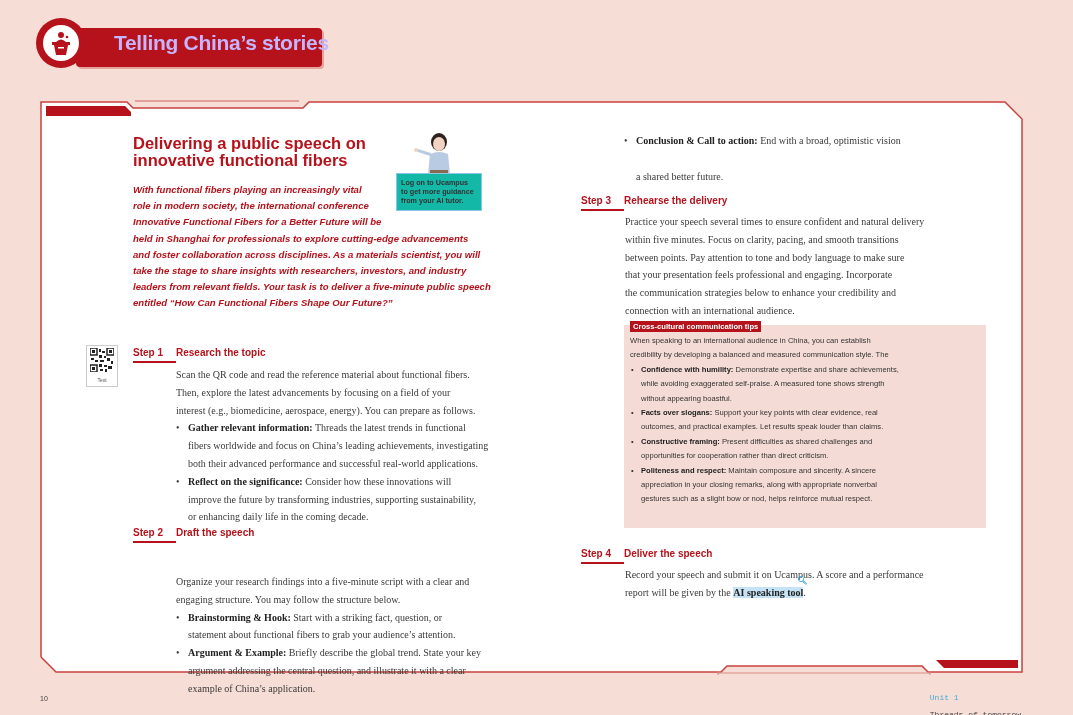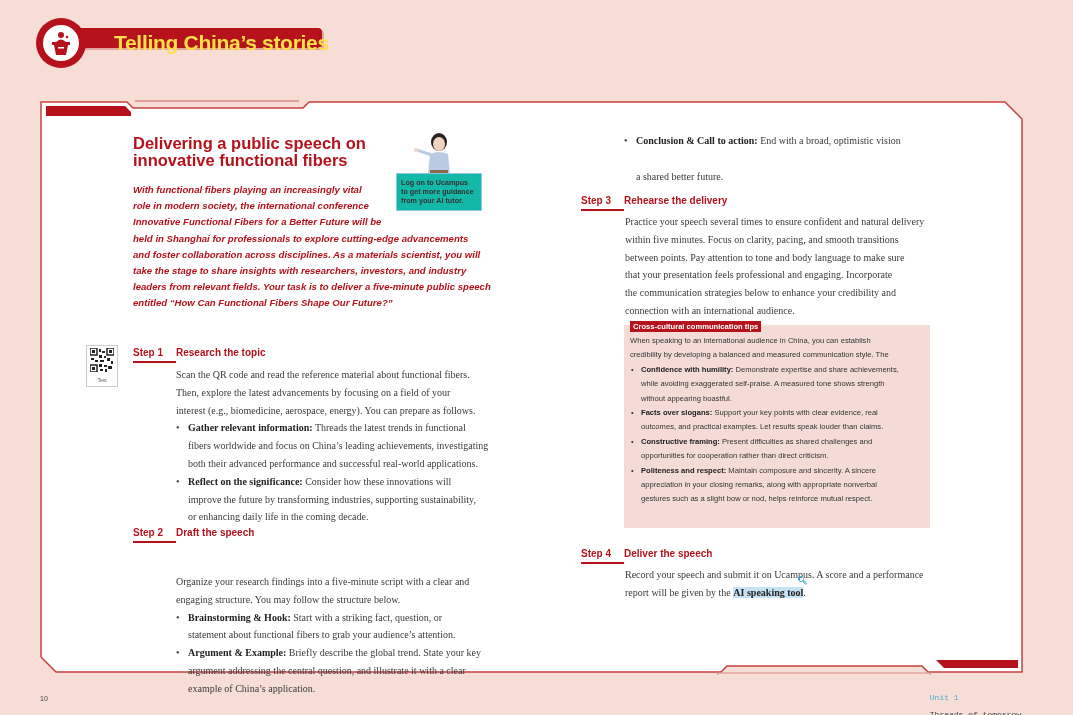--- a/index.html
+++ b/index.html
@@ -3,21 +3,21 @@
 <meta charset="utf-8">
 <style>
   * { box-sizing: border-box; margin: 0; padding: 0; }
   html, body { width: 1073px; height: 715px; overflow: hidden; }
   body { background: #f6ddd6; position: relative; font-family: "Liberation Serif", serif; color: #3a3a3a; }
 
   
   .banner { position: absolute; left: 36px; top: 18px; height: 50px; }
   .banner-circle { position: absolute; left: 0; top: 0; width: 50px; height: 50px; border-radius: 50%; background: #b5121b; display: flex; align-items: center; justify-content: center; z-index: 2; }
   .banner-circle-inner { width: 36px; height: 36px; border-radius: 50%; background: #fff; display: flex; align-items: center; justify-content: center; }
-  .banner-label { position: absolute; left: 40px; top: 10px; height: 20px; width: 246px; background: #b5121b; border-radius: 4px; color: #fde047; font-family: "Liberation Sans", sans-serif; font-weight: bold; font-size: 21px; line-height: 30px; padding-left: 38px; white-space: nowrap; box-shadow: 2px 2px 0 #e4a49c; letter-spacing: -0.3px; }
+  .banner-label { position: absolute; left: 40px; top: 10px; height: 39px; width: 246px; background: #b5121b; border-radius: 4px; color: #c4b5fd; font-family: "Liberation Sans", sans-serif; font-weight: bold; font-size: 21px; line-height: 30px; padding-left: 38px; white-space: nowrap; box-shadow: 2px 2px 0 #e4a49c; letter-spacing: -0.3px; }
 
   
   .frame { position: absolute; left: 0; top: 0; width: 1073px; height: 715px; pointer-events: none; }
 
   .content { position: absolute; left: 0; top: 0; width: 1073px; height: 715px; }
 
   .title { position: absolute; left: 133px; top: 135px; width: 260px; font-family: "Liberation Sans", sans-serif; font-weight: bold; font-size: 16.5px; line-height: 17px; color: #b5121b; }
   .intro { position: absolute; left: 133px; top: 182px; width: 360px; font-family: "Liberation Sans", sans-serif; font-style: italic; font-weight: bold; font-size: 9.6px; line-height: 16.2px; color: #b5121b; }
 
   .tutor { position: absolute; left: 394px; top: 130px; width: 92px; height: 82px; }
@@ -29,21 +29,21 @@
   .step { position: absolute; display: flex; align-items: flex-start; font-family: "Liberation Sans", sans-serif; font-weight: bold; font-size: 10px; color: #b5121b; }
   .step-num { width: 43px; padding-bottom: 3px; border-bottom: 2px solid #b5121b; display: inline-block; }
   .step-title { margin-left: 0; }
 
   .body-text { position: absolute; font-family: "Liberation Serif", serif; font-size: 10px; line-height: 17.8px; color: #3a3a3a; }
   .body-text ul { list-style: none; }
   .body-text li { position: relative; padding-left: 12px; }
   .body-text li::before { content: "•"; position: absolute; left: 0; top: 0; }
   .body-text b { color: #222; }
 
-  .tips { position: absolute; left: 624px; top: 325px; width: 306px; height: 203px; background: #f4dbd5; padding: 9px 6px 0 6px; font-family: "Liberation Sans", sans-serif; font-size: 7.6px; line-height: 14.4px; color: #333; }
+  .tips { position: absolute; left: 624px; top: 325px; width: 362px; height: 203px; background: #f4dbd5; padding: 9px 6px 0 6px; font-family: "Liberation Sans", sans-serif; font-size: 7.6px; line-height: 14.4px; color: #333; }
   .tips-label { position: absolute; left: 6px; top: -4px; background: #b5121b; color: #fff; font-weight: bold; font-size: 7.6px; line-height: 11px; padding: 0 3px; }
   .tips ul { list-style: none; }
   .tips li { position: relative; padding-left: 11px; }
   .tips li::before { content: "•"; position: absolute; left: 1px; top: 0; }
   .tips b { color: #222; }
 
   .highlight { background: #c6e2f5; font-weight: bold; color: #222; position: relative; }
   .mag { position: absolute; right: -4px; top: -10px; font-size: 8px; color: #2a9ed8; font-family: "DejaVu Sans", sans-serif; line-height: 8px; }
 
   .page-num-left { position: absolute; left: 40px; top: 695px; font-family: "Liberation Sans", sans-serif; font-size: 7px; color: #444; }

